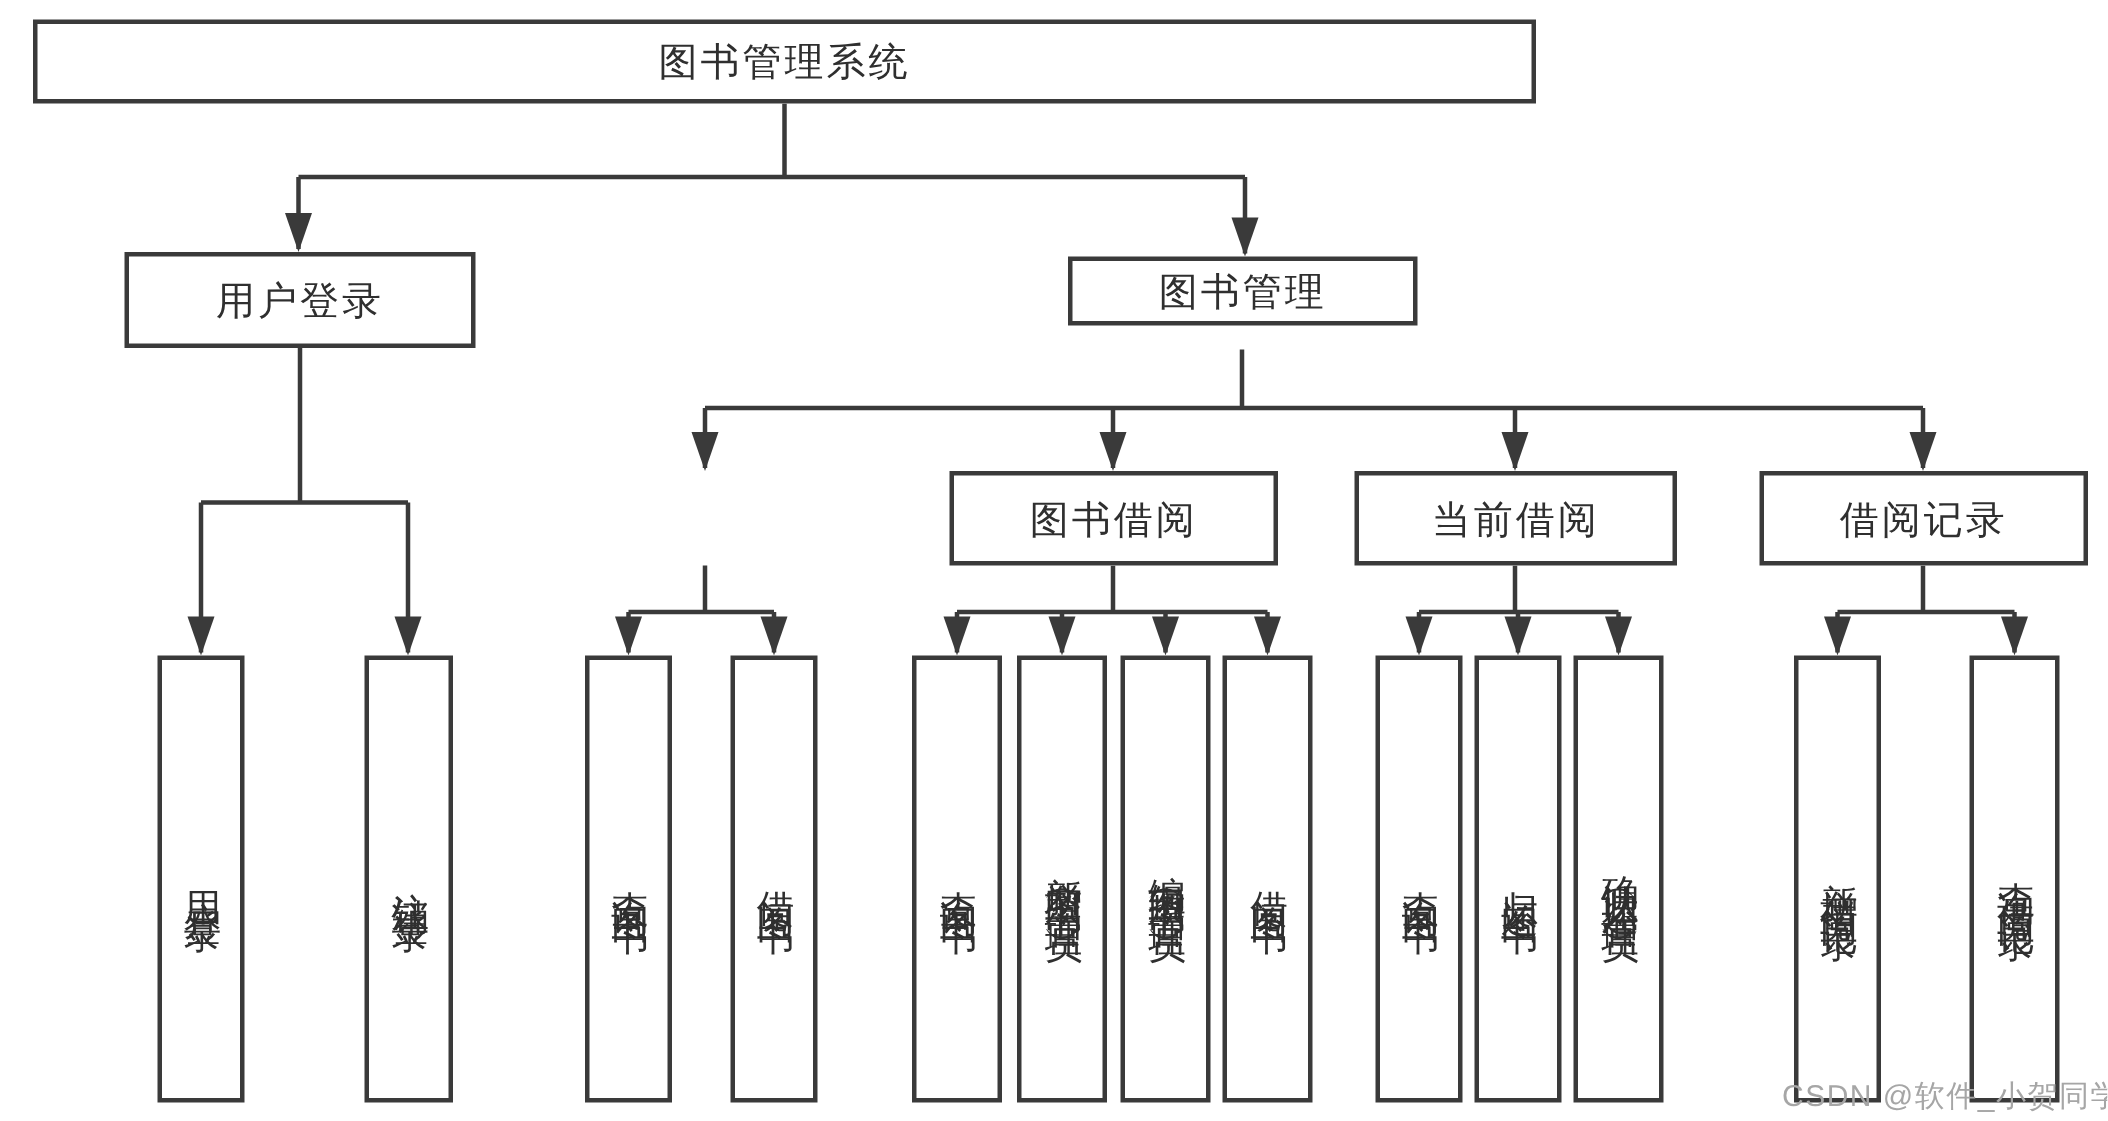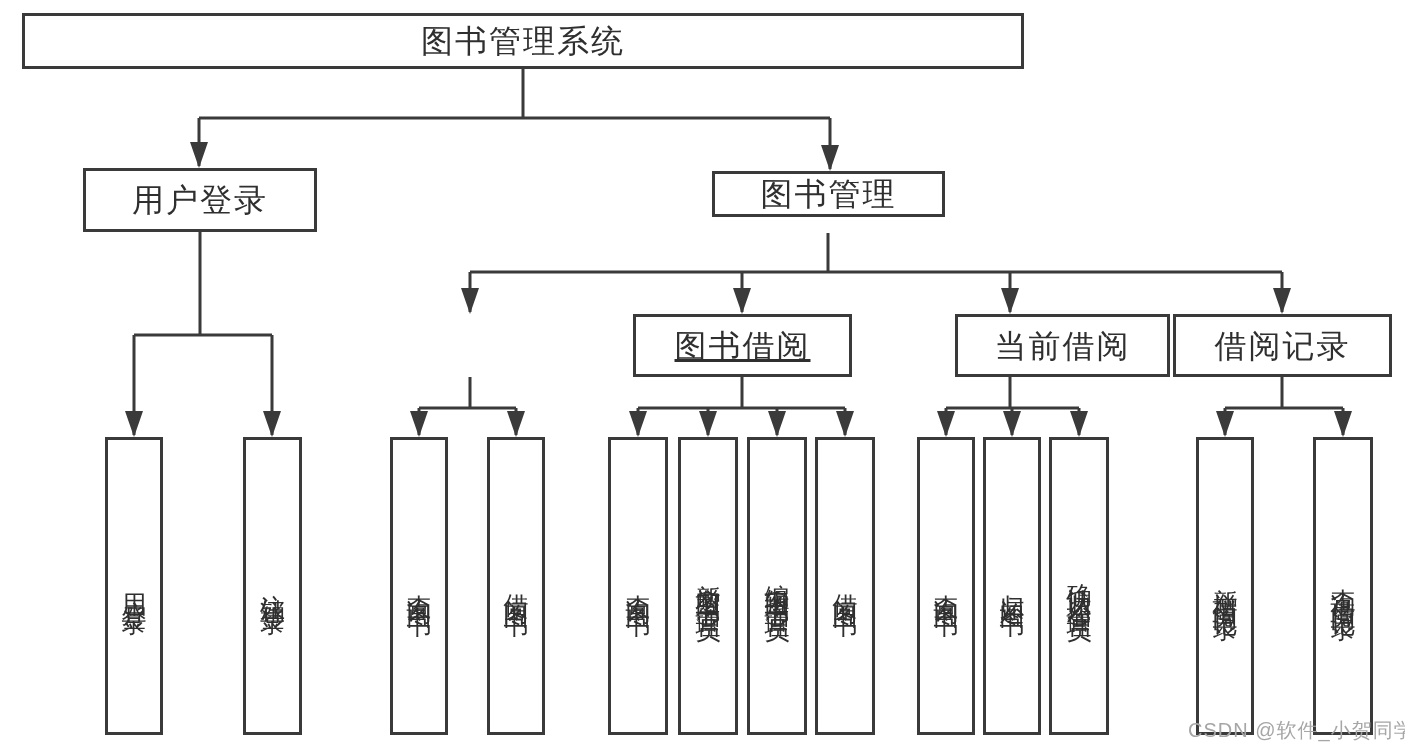--- a/index.html
+++ b/index.html
@@ -18,21 +18,21 @@
   }
   #connectors{position:absolute;left:0;top:0;width:1405px;height:747px;}
   #connectors path{stroke:var(--line);stroke-width:3;fill:none;}
   #connectors polygon{fill:var(--line);stroke:none;}
   .node{
     position:absolute;
     box-sizing:border-box;
     border:3px solid var(--line);
     background:var(--background);
     display:flex;align-items:center;justify-content:center;
-    font-size:32px;letter-spacing:2px;color:var(--text);
+    font-size:26px;letter-spacing:2px;color:var(--text);
     line-height:1;white-space:nowrap;
   }
   .leaf{
     position:absolute;
     top:437px;height:298px;
     box-sizing:border-box;
     border:3px solid var(--line);
     background:var(--background);
     display:flex;align-items:center;justify-content:center;
     writing-mode:vertical-rl;
@@ -87,22 +87,22 @@
     <path d="M1282 377 V408 M1225 408 H1343 M1225 408 V435 M1343 408 V435"></path>
     <polygon points="1216,411 1234,411 1225,437"></polygon>
     <polygon points="1334,411 1352,411 1343,437"></polygon>
   </svg>
 
   <div class="node" style="left:22px;top:13px;width:1002px;height:56px;">图书管理系统</div>
 
   <div class="node" style="left:83px;top:168px;width:234px;height:64px;">用户登录</div>
   <div class="node" style="left:712px;top:171px;width:233px;height:46px;">图书管理</div>
 
-  <div class="node" style="left:633px;top:314px;width:219px;height:63px;text-decoration:underline;">图书借阅</div>
-  <div class="node" style="left:955px;top:314px;width:215px;height:63px;">当前借阅</div>
+  <div class="node" style="left:633px;top:314px;width:219px;height:63px;">图书借阅</div>
+  <div class="node" style="left:903px;top:314px;width:215px;height:63px;">当前借阅</div>
   <div class="node" style="left:1173px;top:314px;width:219px;height:63px;">借阅记录</div>
 
   <div class="leaf" style="left:105px;width:58px;">用户登录</div>
   <div class="leaf" style="left:243px;width:59px;">注销登录</div>
 
   <div class="leaf" style="left:390px;width:58px;">查询图书</div>
   <div class="leaf" style="left:487px;width:58px;">借阅图书</div>
 
   <div class="leaf" style="left:608px;width:60px;">查询图书</div>
   <div class="leaf" style="left:678px;width:60px;letter-spacing:5px;">新增图书（管理员）</div>

